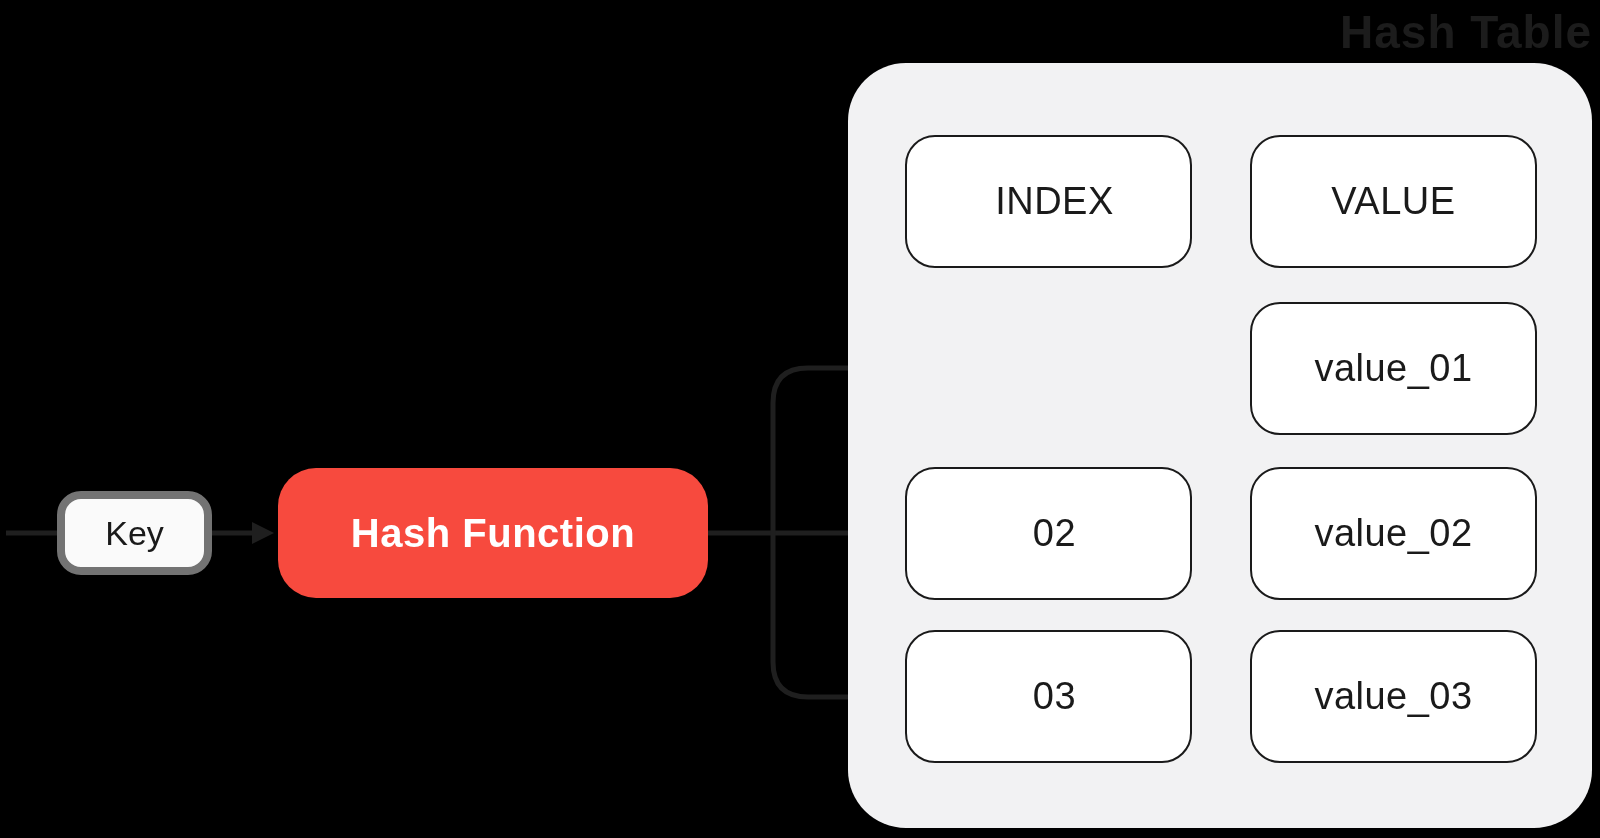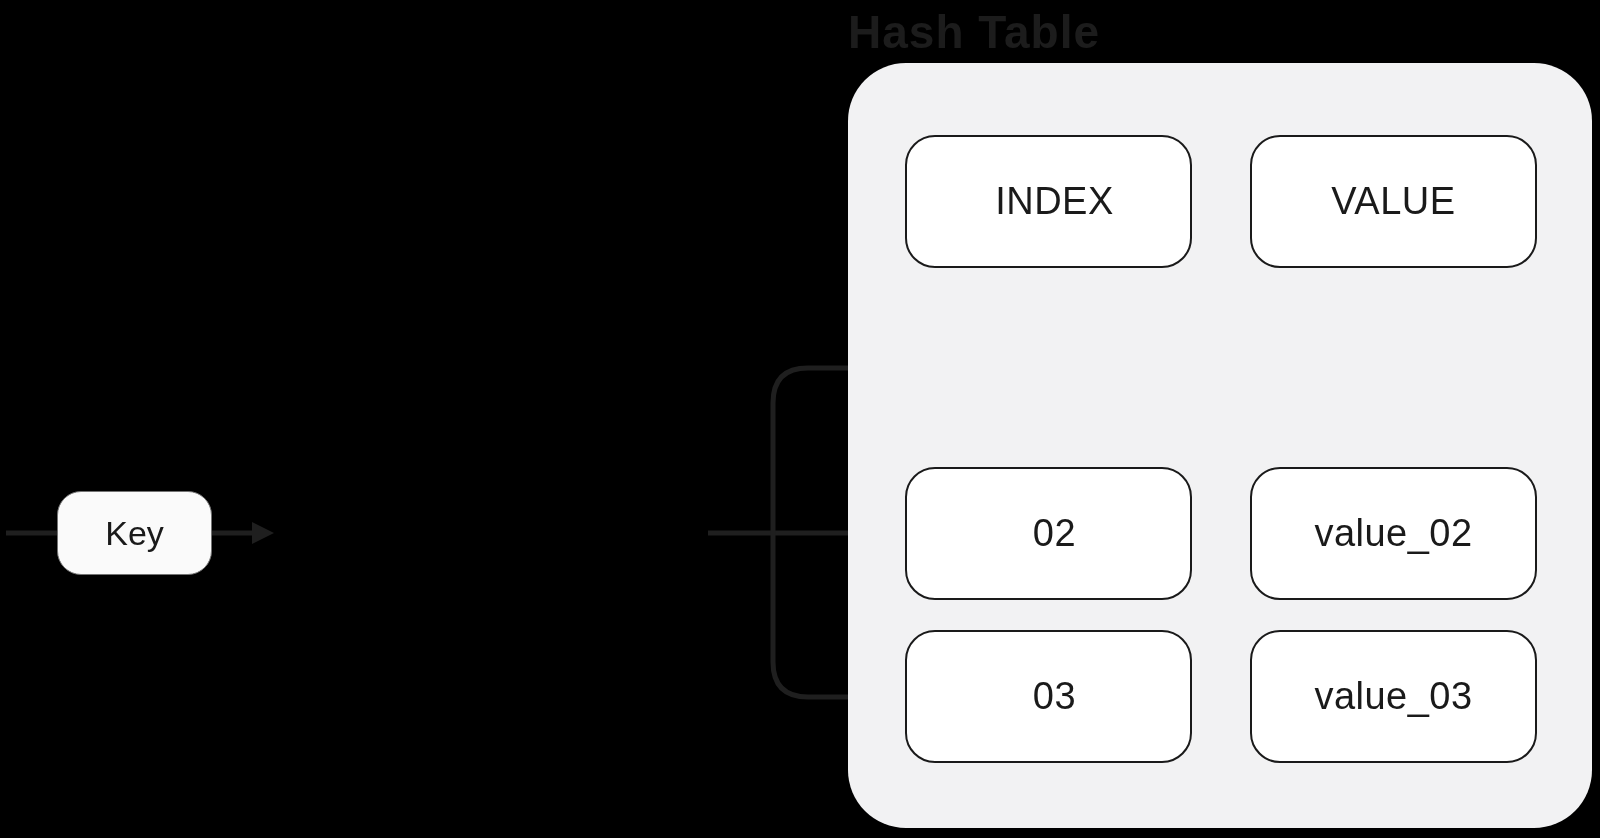--- a/index.html
+++ b/index.html
@@ -26,21 +26,21 @@
     align-items: center;
     justify-content: center;
     box-sizing: border-box;
   }
   .key-node {
     left: 57px;
     top: 491px;
     width: 155px;
     height: 84px;
     background: #fafafa;
-    border: 1px solid #737373;
+    border: 8px solid #737373;
     border-radius: 24px;
     font-size: 34px;
     font-weight: 500;
     color: #1a1a1a;
   }
   .hash-node {
     left: 278px;
     top: 468px;
     width: 430px;
     height: 130px;
@@ -51,21 +51,21 @@
     color: #ffffff;
     letter-spacing: 0.5px;
   }
   .table-title {
     position: absolute;
     left: 848px;
     top: 6px;
     width: 744px;
     height: 52px;
     line-height: 52px;
-    text-align: left;
+    text-align: right;
     font-size: 46px;
     font-weight: 700;
     color: #1c1c1c;
     letter-spacing: 1px;
   }
   .panel {
     position: absolute;
     left: 848px;
     top: 63px;
     width: 744px;
@@ -115,29 +115,35 @@
     <polygon points="872,357 894,368 872,379" fill="#1f1f1f"></polygon>
     <polygon points="872,686 894,697 872,708" fill="#1f1f1f"></polygon>
   </svg>
 
   <div class="table-title">Hash Table</div>
 
   <div class="node key-node">
     <span>Key</span>
   </div>
 
+  <div class="node hash-node">
+    <span>Hash Function</span>
+  </div>
 
   <div class="panel">
     <div class="cell col-index row-header">
       <span>INDEX</span>
     </div>
     <div class="cell col-value row-header">
       <span>VALUE</span>
     </div>
 
+    <div class="cell col-value row-1">
+      <span>value_01</span>
+    </div>
 
     <div class="cell col-index row-2">
       <span>02</span>
     </div>
     <div class="cell col-value row-2">
       <span>value_02</span>
     </div>
 
     <div class="cell col-index row-3">
       <span>03</span>

